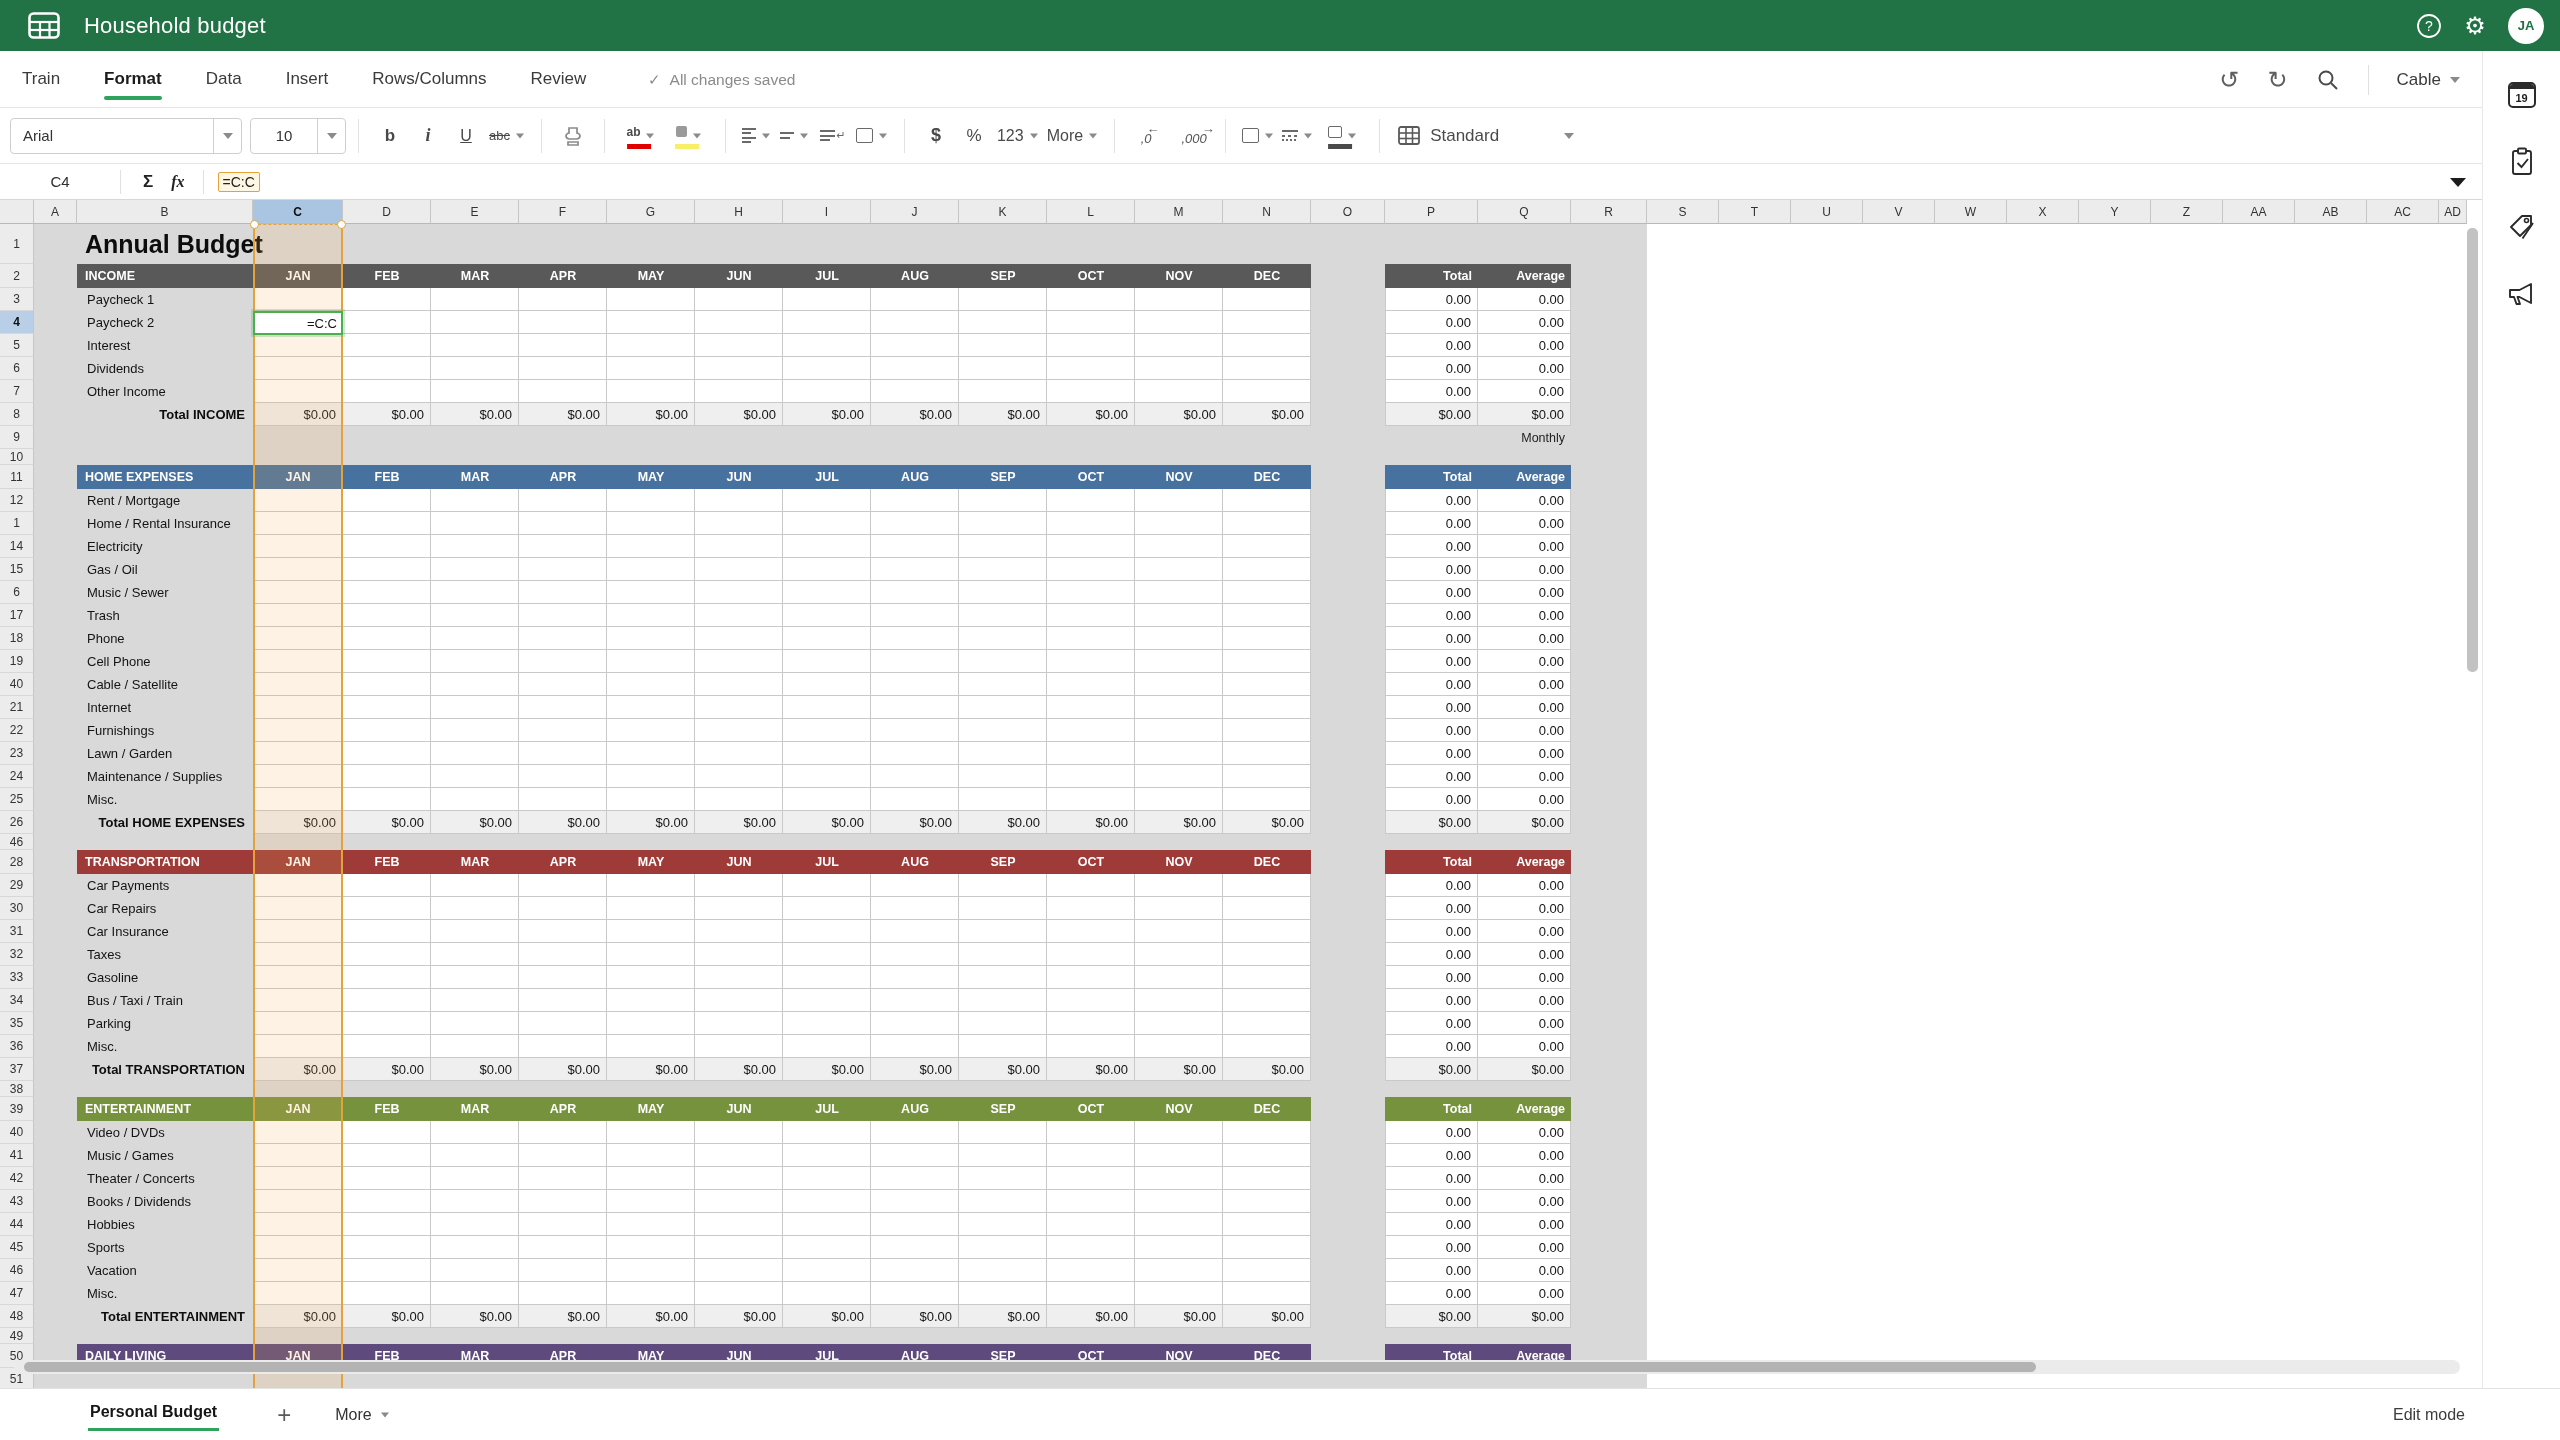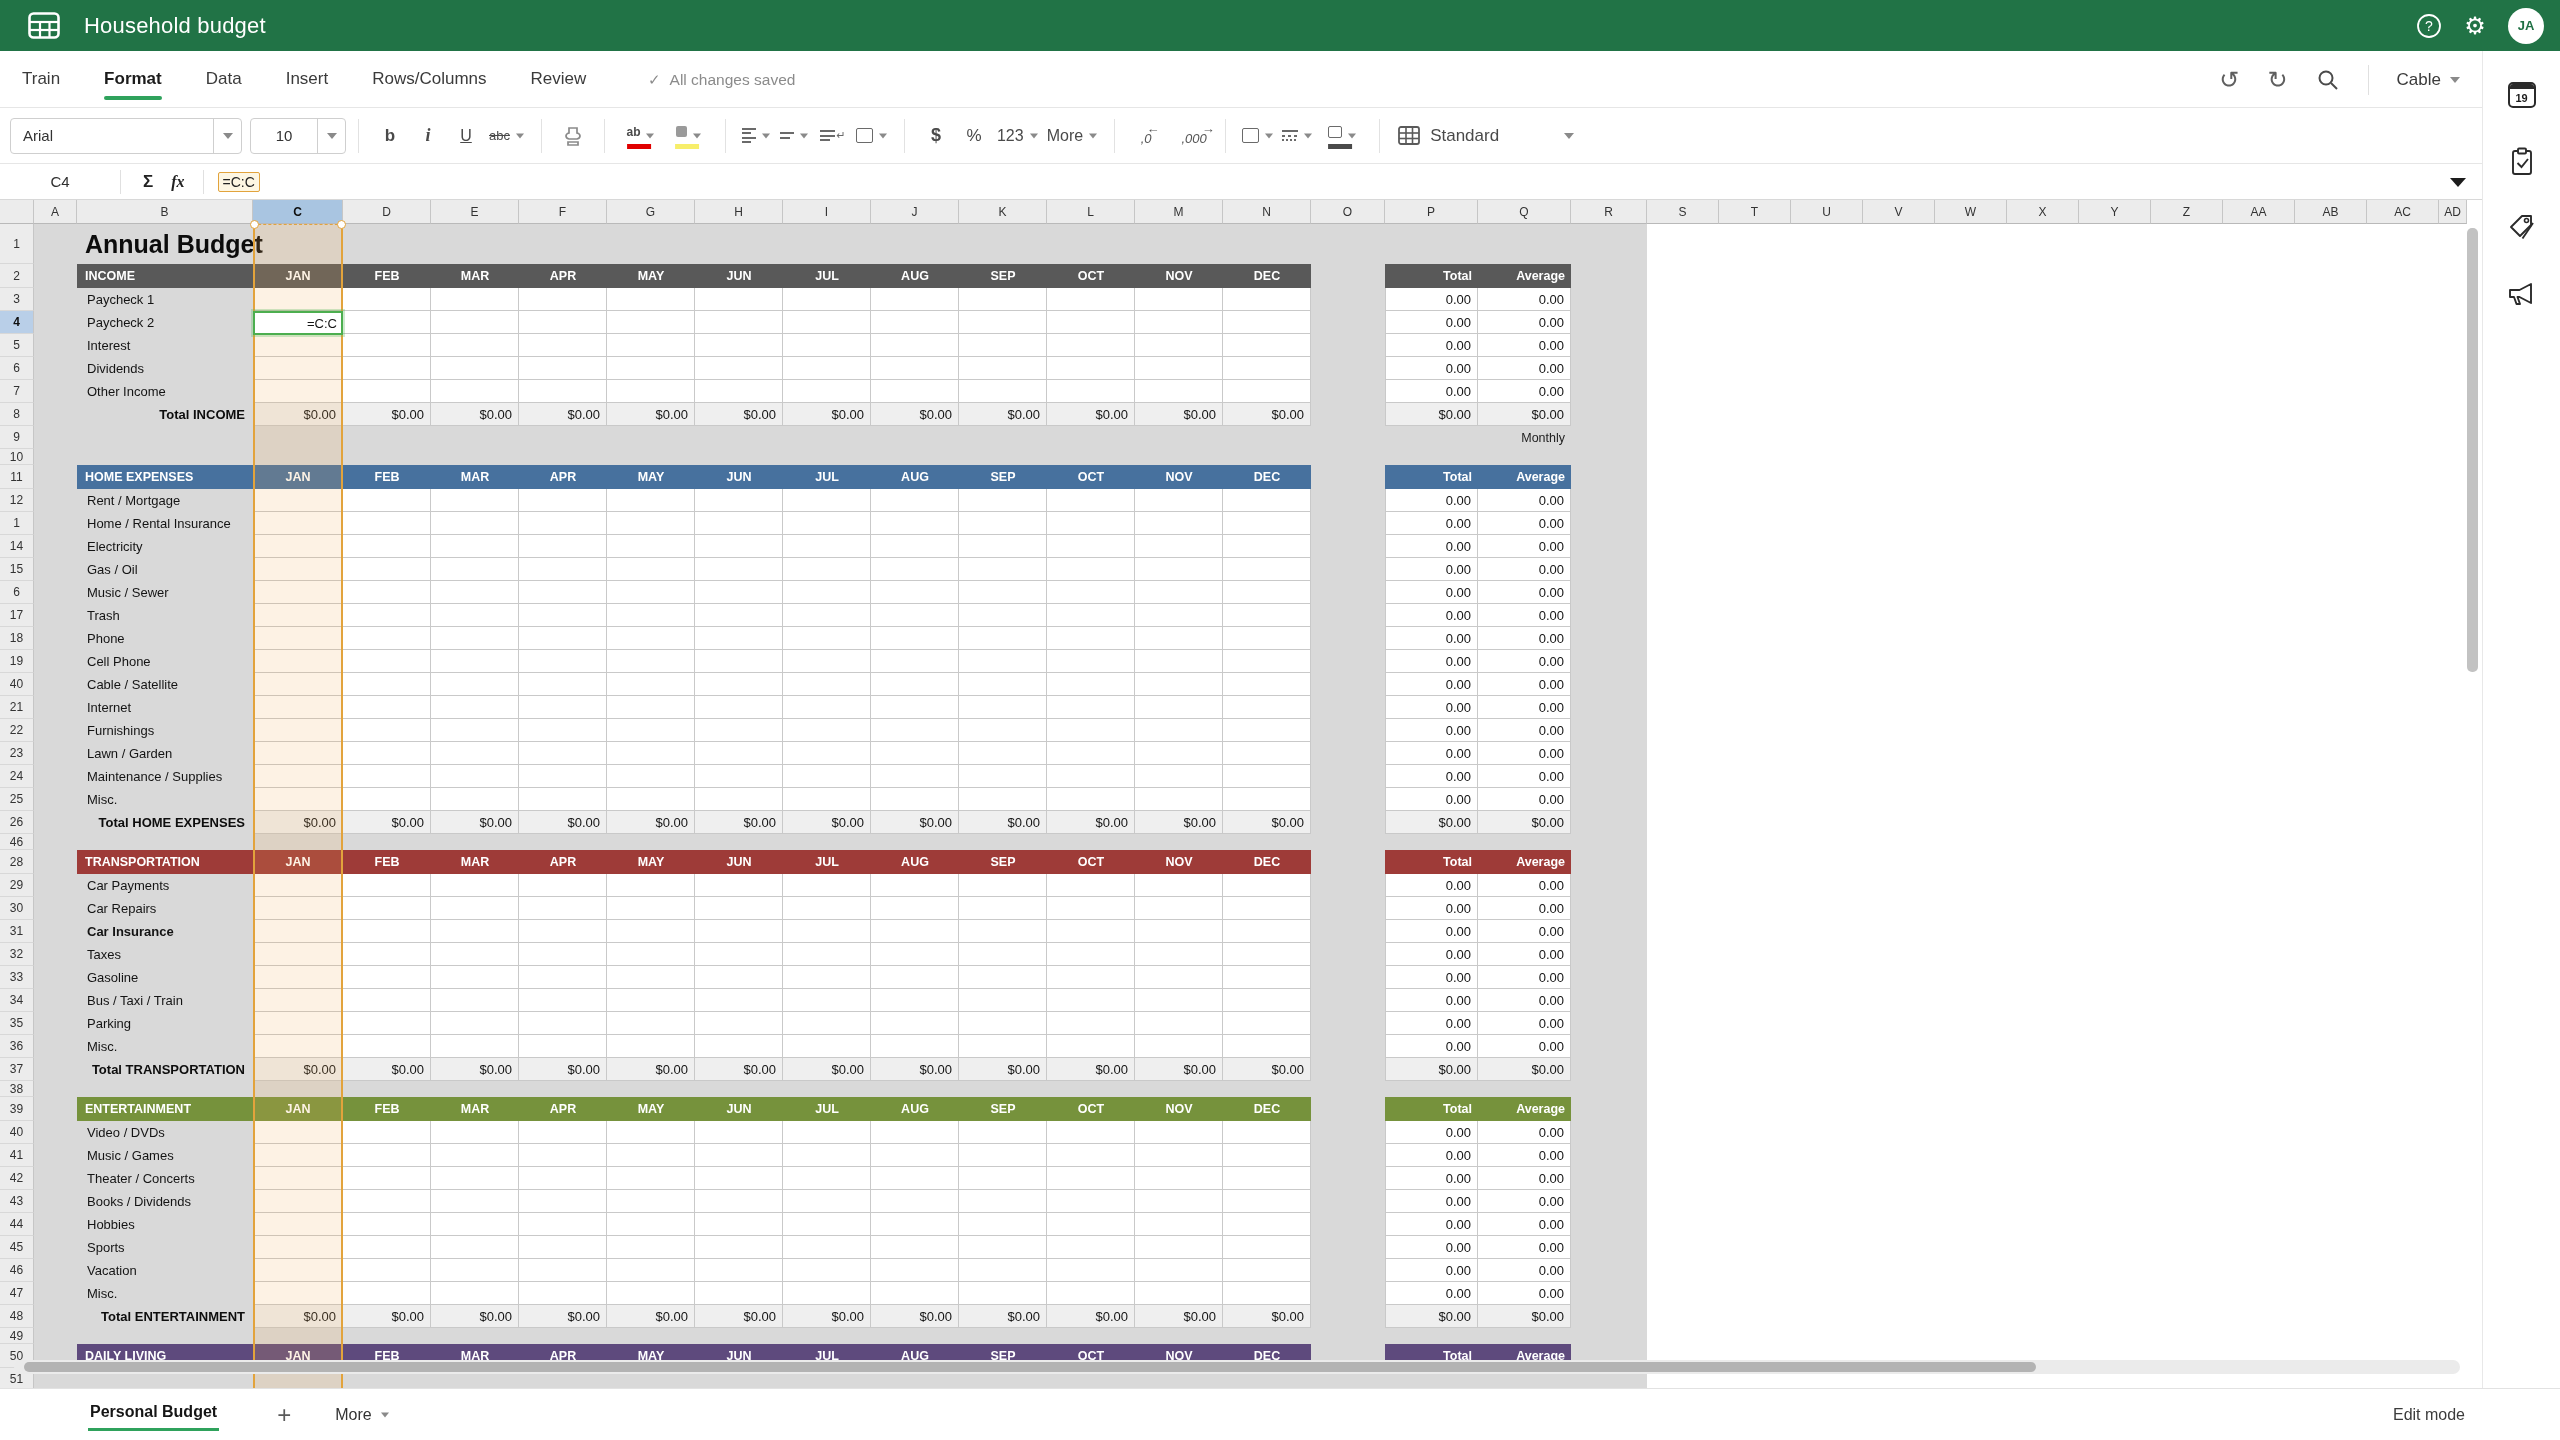--- a/index.html
+++ b/index.html
@@ -1323,21 +1323,21 @@
         <div class="cell" style="width: 72px;"></div>
         <div class="cell" style="width: 72px;"></div>
         <div class="cell" style="width: 72px;"></div>
         <div class="cell" style="width: 72px;"></div>
         <div class="cell" style="width: 72px;"></div>
         <div class="cell" style="width: 28px;"></div>
       </div>
       <div class="grow" style="height: 23px;">
         <div class="rh">31</div>
         <div class="cell" style="width: 43px;"></div>
-        <div class="cell lbl" style="width: 176px; font-weight: bold;">Car Insurance</div>
+        <div class="cell lbl" style="width: 176px;">Car Insurance</div>
         <div class="cell dcell first" style="width: 90px;"></div>
         <div class="cell dcell" style="width: 88px;"></div>
         <div class="cell dcell" style="width: 88px;"></div>
         <div class="cell dcell" style="width: 88px;"></div>
         <div class="cell dcell" style="width: 88px;"></div>
         <div class="cell dcell" style="width: 88px;"></div>
         <div class="cell dcell" style="width: 88px;"></div>
         <div class="cell dcell" style="width: 88px;"></div>
         <div class="cell dcell" style="width: 88px;"></div>
         <div class="cell dcell" style="width: 88px;"></div>

